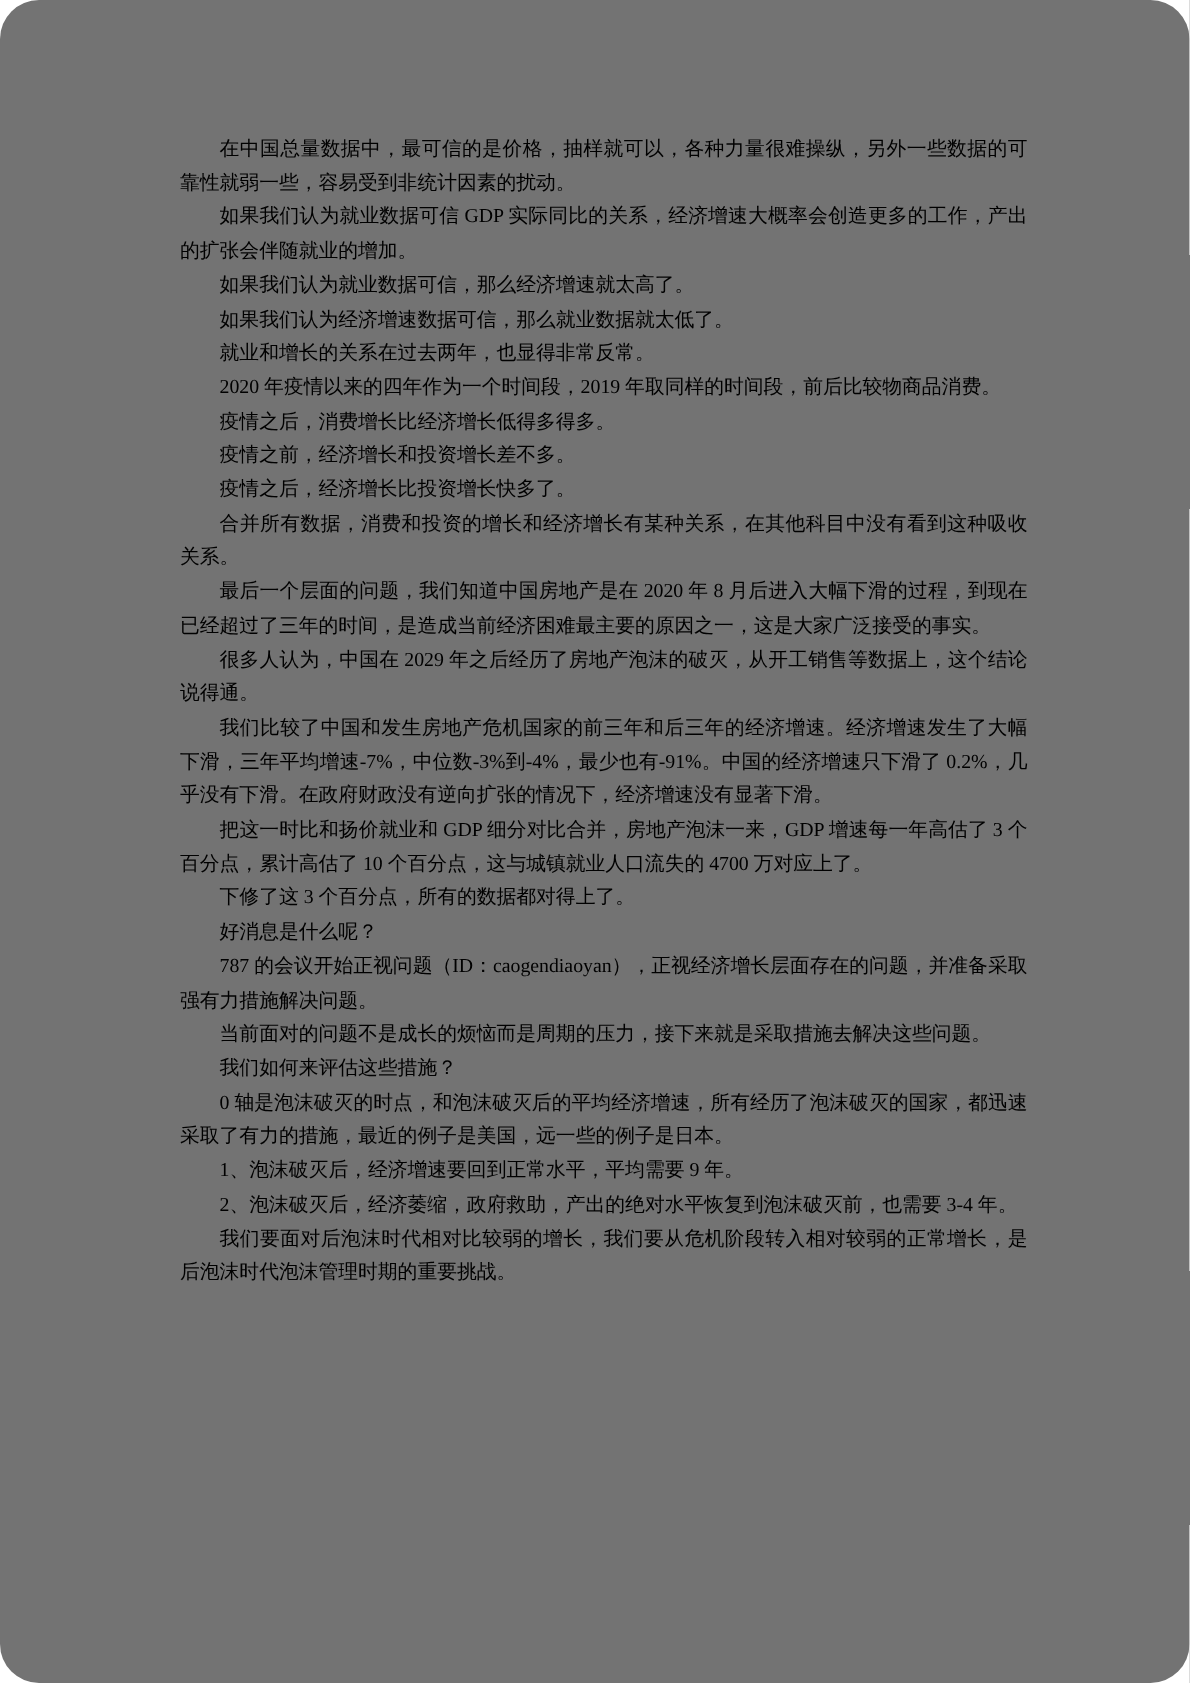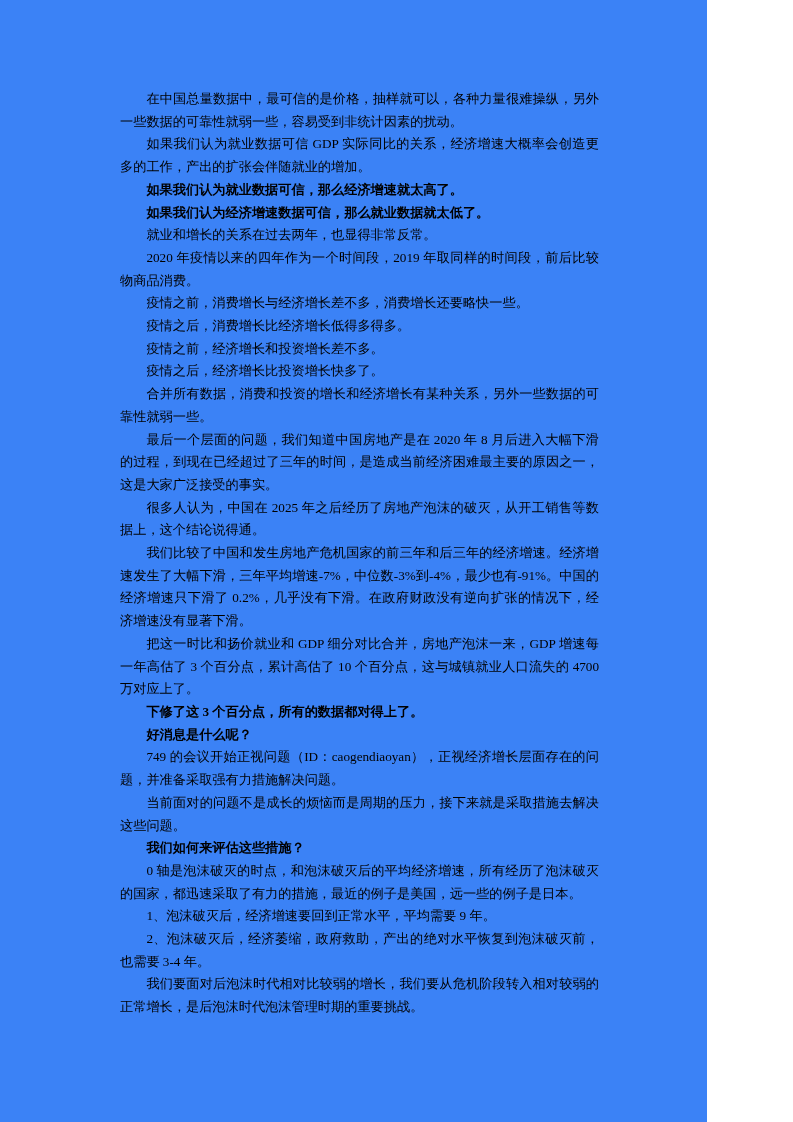--- a/index.html
+++ b/index.html
@@ -8,64 +8,64 @@
     background: #ffffff;
   }
   body {
     width: 793px;
     height: 1122px;
     font-family: "Liberation Serif", "DejaVu Serif", serif;
     color: #000000;
   }
   .page {
     position: relative;
-    width: 707px;
+    width: 793px;
     height: 1122px;
     box-sizing: border-box;
     padding: 88px 108px 60px 120px;
-    background: #3b82f6;
+    background: #737373;
+    border-radius: 26px;
   }
   .doc-body {
     font-size: 13.2px;
     line-height: 1.72;
     text-align: justify;
     text-justify: inter-ideograph;
   }
   p {
     margin: 0;
     padding: 0;
     text-indent: 2em;
   }
   p.bold {
-    font-weight: bold;
+    font-weight: normal;
   }
 </style>
 </head>
 <body>
 
 <div class="page">
   <div class="doc-body">
     <p>在中国总量数据中，最可信的是价格，抽样就可以，各种力量很难操纵，另外一些数据的可靠性就弱一些，容易受到非统计因素的扰动。</p>
     <p>如果我们认为就业数据可信 GDP 实际同比的关系，经济增速大概率会创造更多的工作，产出的扩张会伴随就业的增加。</p>
     <p class="bold">如果我们认为就业数据可信，那么经济增速就太高了。</p>
     <p class="bold">如果我们认为经济增速数据可信，那么就业数据就太低了。</p>
     <p>就业和增长的关系在过去两年，也显得非常反常。</p>
     <p>2020 年疫情以来的四年作为一个时间段，2019 年取同样的时间段，前后比较物商品消费。</p>
-    <p>疫情之前，消费增长与经济增长差不多，消费增长还要略快一些。</p>
     <p>疫情之后，消费增长比经济增长低得多得多。</p>
     <p>疫情之前，经济增长和投资增长差不多。</p>
     <p>疫情之后，经济增长比投资增长快多了。</p>
-    <p>合并所有数据，消费和投资的增长和经济增长有某种关系，另外一些数据的可靠性就弱一些。</p>
+    <p>合并所有数据，消费和投资的增长和经济增长有某种关系，在其他科目中没有看到这种吸收关系。</p>
     <p>最后一个层面的问题，我们知道中国房地产是在 2020 年 8 月后进入大幅下滑的过程，到现在已经超过了三年的时间，是造成当前经济困难最主要的原因之一，这是大家广泛接受的事实。</p>
-    <p>很多人认为，中国在 2025 年之后经历了房地产泡沫的破灭，从开工销售等数据上，这个结论说得通。</p>
+    <p>很多人认为，中国在 2029 年之后经历了房地产泡沫的破灭，从开工销售等数据上，这个结论说得通。</p>
     <p>我们比较了中国和发生房地产危机国家的前三年和后三年的经济增速。经济增速发生了大幅下滑，三年平均增速-7%，中位数-3%到-4%，最少也有-91%。中国的经济增速只下滑了 0.2%，几乎没有下滑。在政府财政没有逆向扩张的情况下，经济增速没有显著下滑。</p>
     <p>把这一时比和扬价就业和 GDP 细分对比合并，房地产泡沫一来，GDP 增速每一年高估了 3 个百分点，累计高估了 10 个百分点，这与城镇就业人口流失的 4700 万对应上了。</p>
     <p class="bold">下修了这 3 个百分点，所有的数据都对得上了。</p>
     <p class="bold">好消息是什么呢？</p>
-    <p>749 的会议开始正视问题（ID：caogendiaoyan），正视经济增长层面存在的问题，并准备采取强有力措施解决问题。</p>
+    <p>787 的会议开始正视问题（ID：caogendiaoyan），正视经济增长层面存在的问题，并准备采取强有力措施解决问题。</p>
     <p>当前面对的问题不是成长的烦恼而是周期的压力，接下来就是采取措施去解决这些问题。</p>
     <p class="bold">我们如何来评估这些措施？</p>
     <p>0 轴是泡沫破灭的时点，和泡沫破灭后的平均经济增速，所有经历了泡沫破灭的国家，都迅速采取了有力的措施，最近的例子是美国，远一些的例子是日本。</p>
     <p>1、泡沫破灭后，经济增速要回到正常水平，平均需要 9 年。</p>
     <p>2、泡沫破灭后，经济萎缩，政府救助，产出的绝对水平恢复到泡沫破灭前，也需要 3-4 年。</p>
     <p>我们要面对后泡沫时代相对比较弱的增长，我们要从危机阶段转入相对较弱的正常增长，是后泡沫时代泡沫管理时期的重要挑战。</p>
   </div>
 </div>
 
 </body></html>

